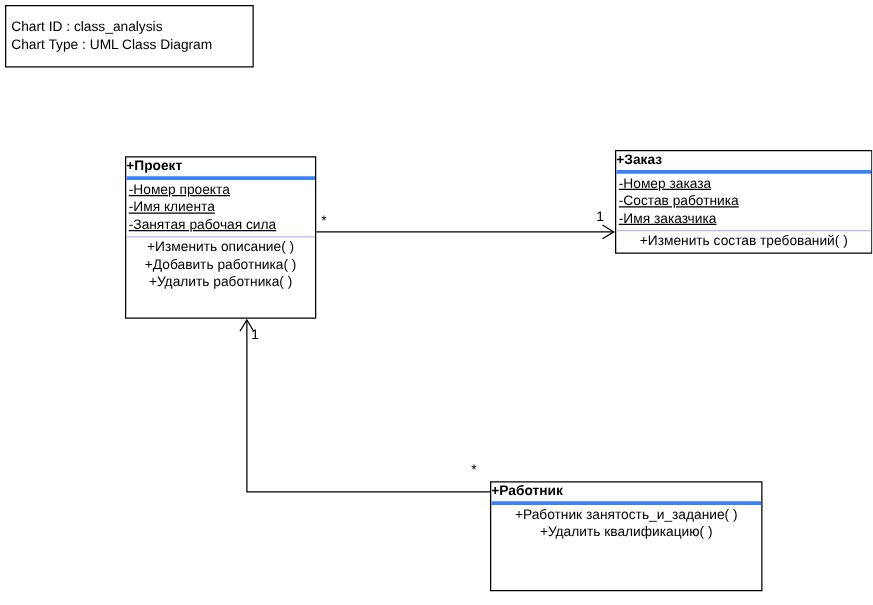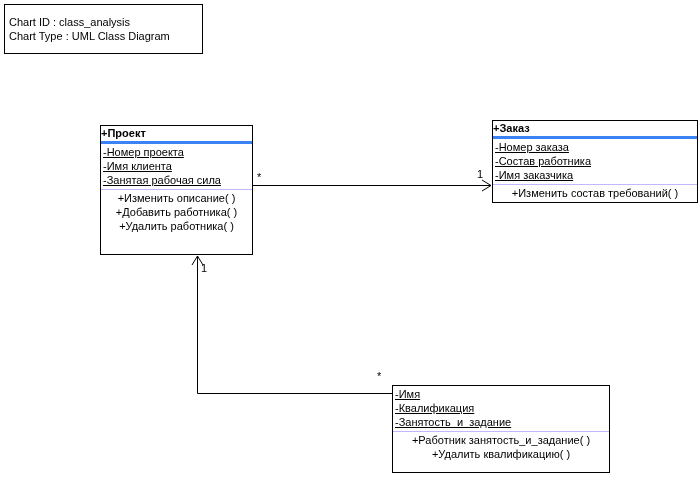--- a/index.html
+++ b/index.html
@@ -104,25 +104,21 @@
       <div class="uml-row">-Номер заказа</div>
       <div class="uml-row">-Состав работника</div>
       <div class="uml-row">-Имя заказчика</div>
     </div>
     <div class="uml-methods">
       <div class="uml-row">+Изменить состав требований( )</div>
     </div>
   </div>
 
   <div class="uml-class" style="left:392px; top:385px; width:218px; height:88px;">
-    <div class="uml-attrs">
-      <div class="uml-row">-Имя</div>
-      <div class="uml-row">-Квалификация</div>
-      <div class="uml-row">-Занятость_и_задание</div>
-    </div>
+    <div class="uml-title">+Работник</div>
     <div class="uml-methods">
       <div class="uml-row">+Работник занятость_и_задание( )</div>
       <div class="uml-row">+Удалить квалификацию( )</div>
     </div>
   </div>
 
   <span class="mult" style="left:257px; top:171px;">*</span>
   <span class="mult" style="left:477px; top:168px;">1</span>
   <span class="mult" style="left:201px; top:262px;">1</span>
   <span class="mult" style="left:377px; top:370px;">*</span>

